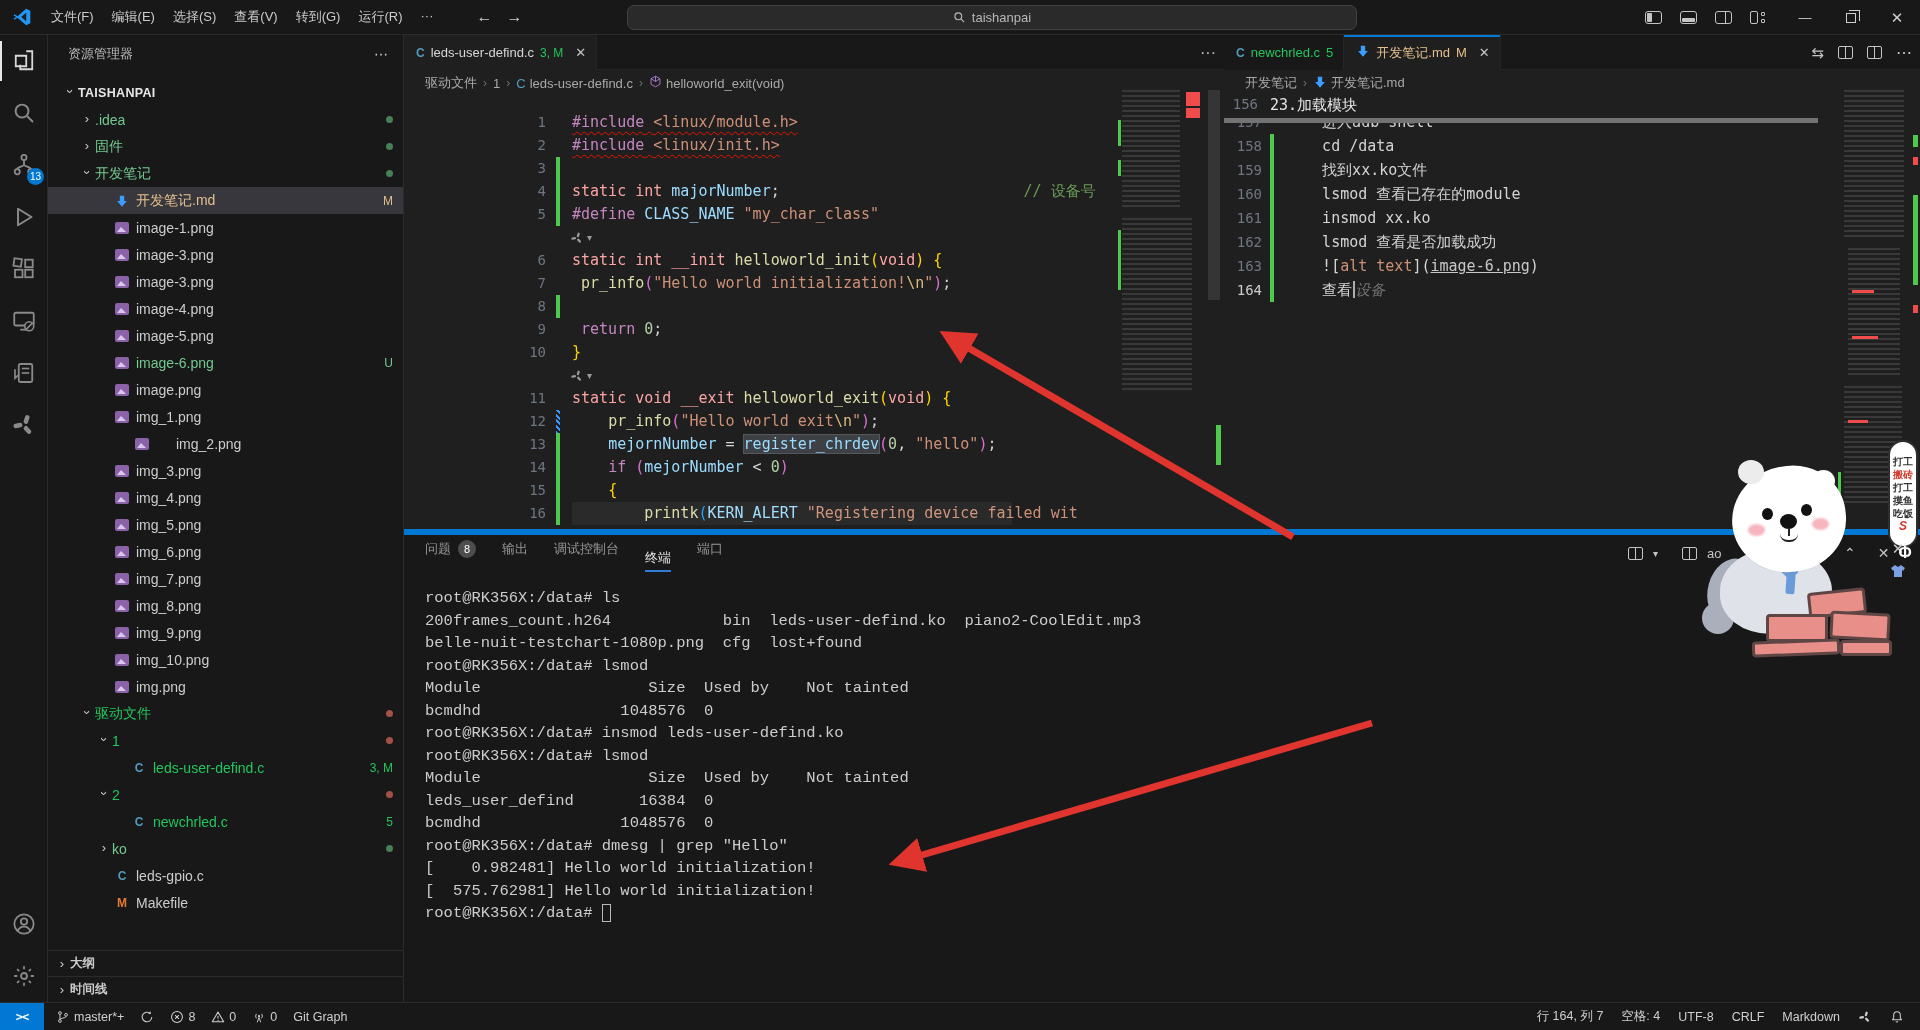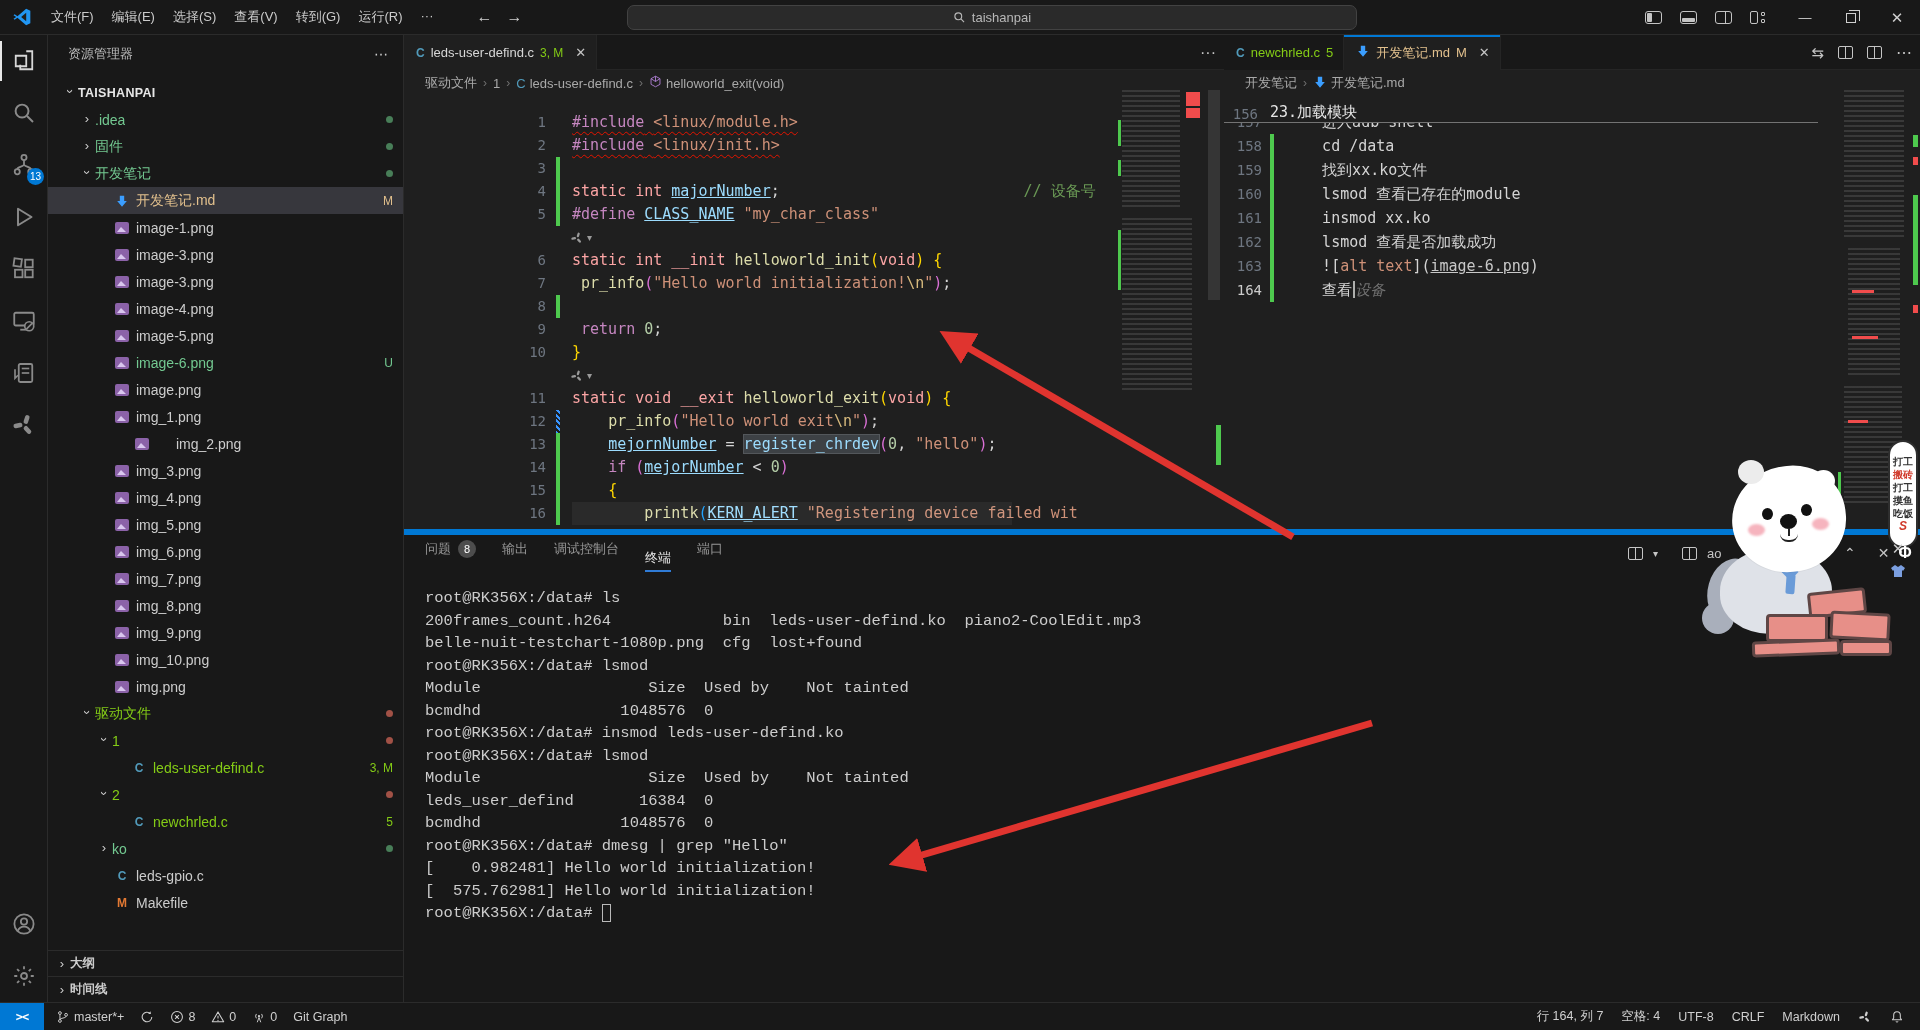--- a/index.html
+++ b/index.html
@@ -50,21 +50,21 @@
   .tree { flex:1; overflow:hidden; padding-top:6px; font-size:14px; }
   .trow { height:27px; display:flex; align-items:center; padding-right:10px; position:relative; color:#cccccc; }
   .trow.sel { background:#37373d; }
   .trow .caret { width:16px; font-size:13px; color:inherit; display:inline-flex; justify-content:center; transform:translateY(-1px); }
   .caret.open { transform:rotate(90deg) translateX(-1px); }
   .trow .ficon { width:20px; display:inline-flex; justify-content:center; margin-right:4px; font-weight:bold; font-size:12px; }
   .trow .lbl { white-space:nowrap; overflow:hidden; }
   .trow .sp { flex:1; }
   .trow .badge { font-size:12px; margin-left:6px; }
   .dot { width:7px; height:7px; border-radius:50%; display:inline-block; margin-left:6px; }
-  .c-green { color:#73c991; } .c-red { color:#84cc16; } .c-gold { color:#e2c08d; }
+  .c-green { color:#73c991; } .c-red { color:#22c55e; } .c-gold { color:#e2c08d; }
   .d-green { background:#487e58; } .d-red { background:#a15146; }
   .root-lbl { font-weight:bold; font-size:12.5px; color:#e7e7e7; letter-spacing:.3px; }
   .img-ic { width:14px; height:12px; background:#8b62a8; border-radius:2px; position:relative; }
   .img-ic::after { content:""; position:absolute; left:2px; bottom:2px; border-left:4px solid transparent; border-right:5px solid transparent; border-bottom:5px solid #d9c7ee; }
   .c-ic { color:#519aba; } .m-ic { color:#e37933; }
   .md-ic svg { width:14px; height:14px; }
   .section { height:26px; border-top:1px solid #2b2b2b; display:flex; align-items:center; padding-left:6px;
     font-size:12.5px; font-weight:bold; color:#cccccc; }
   .section .caret { width:16px; font-weight:normal; font-size:13px; display:inline-flex; justify-content:center;}
 
@@ -88,33 +88,33 @@
   
   .codewrap { position:absolute; top:61px; left:0; right:0; bottom:0; padding-top:15px; overflow:hidden; }
   .crow { height:23px; line-height:23px; display:flex; white-space:pre;
     font-family:"DejaVu Sans Mono", monospace; font-size:15px; color:#d4d4d4; position:relative; }
   .crow .num { width:152px; text-align:right; padding-right:10px; color:#6e7681;
     font-family:"DejaVu Sans Mono", monospace; font-size:14px; flex:none; }
   .crow .bar { width:4px; flex:none; margin-right:12px; }
   .bar.g { background:#4ec94e; }
   .bar.s { background:repeating-linear-gradient(45deg,#3794ff 0 2px,transparent 2px 4px); }
   .crow.cur16::after { content:""; position:absolute; left:168px; width:440px; top:0; bottom:0; background:rgba(255,255,255,.05); }
-  .tok-pp{color:#C586C0;} .tok-kw{color:#fca5a5;} .tok-fn{color:#DCDCAA;} .tok-vr{color:#9CDCFE;text-decoration:underline;}
+  .tok-pp{color:#C586C0;} .tok-kw{color:#fca5a5;} .tok-fn{color:#DCDCAA;} .tok-vr{color:#9CDCFE;}
   .tok-st{color:#CE9178;} .tok-esc{color:#d7ba7d;} .tok-nm{color:#B5CEA8;} .tok-cm{color:#6A9955;}
   .tok-pl{color:#d4d4d4;} .tok-b1{color:#FFD700;} .tok-b2{color:#DA70D6;} .tok-b3{color:#179FFF;}
   .tok-hl{color:#9CDCFE; background:#3d4145; outline:1px solid #53575b;}
   .tok-lnk{color:#c8c8c8; text-decoration:underline;}
   .tok-gh{color:#717171; font-style:italic;}
   .sq { text-decoration:underline wavy #e51400 1px; text-underline-offset:4px; text-decoration-skip-ink:none; }
   .ai-widget { color:#9a9a9a; font-size:12px; display:flex; align-items:center; gap:3px; padding-left:166px; height:23px; }
   .cursorbar { display:inline-block; width:2px; height:17px; background:#aeafad; vertical-align:middle; margin:0 0 3px 1px; }
 
   
   .sticky { position:absolute; top:61px; left:0; right:102px; height:27px; background:#1f1f1f; z-index:3;
-    border-bottom:1px solid #737373; display:flex; align-items:flex-end;
+    border-bottom:5px solid #737373; display:flex; align-items:flex-start;
     font-family:"DejaVu Sans Mono", monospace; font-size:15px; }
   .sticky .num { width:46px; text-align:right; padding-right:12px; color:#6e7681; font-size:14px; flex:none;}
   .sticky .txt { color:#e6e6e6; }
   .mdrows { position:absolute; top:75px; left:0; right:86px; bottom:0; overflow:hidden; }
   .mdrow { height:24px; line-height:24px; display:flex; white-space:pre;
     font-family:"DejaVu Sans Mono", monospace; font-size:15px; color:#cccccc; }
   .mdrow .num { width:46px; text-align:right; padding-right:8px; color:#6e7681; font-size:14px; flex:none;}
   .mdrow.active .num { color:#cccccc; }
   .mdrow .bar { width:4px; flex:none; margin-right:12px; }
 

